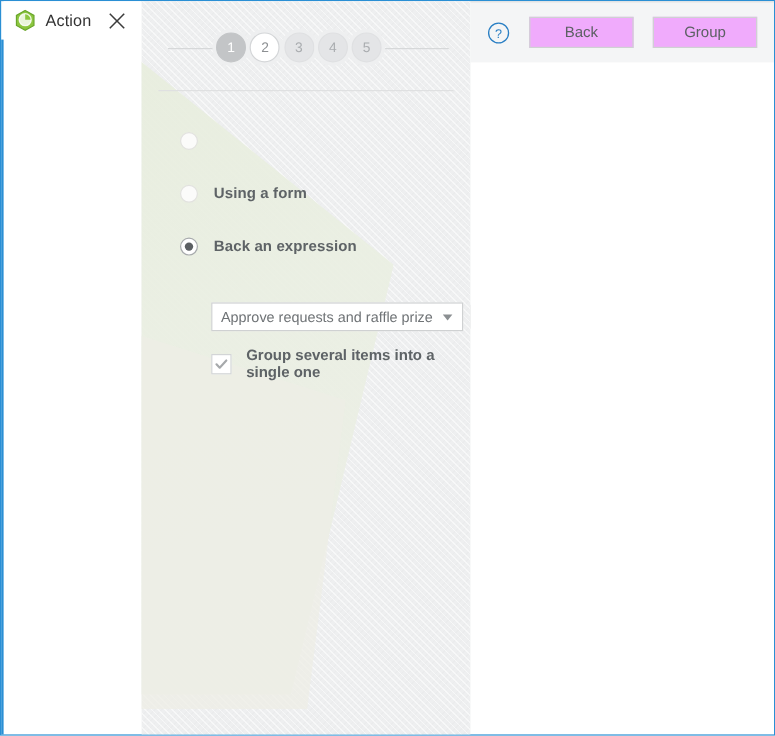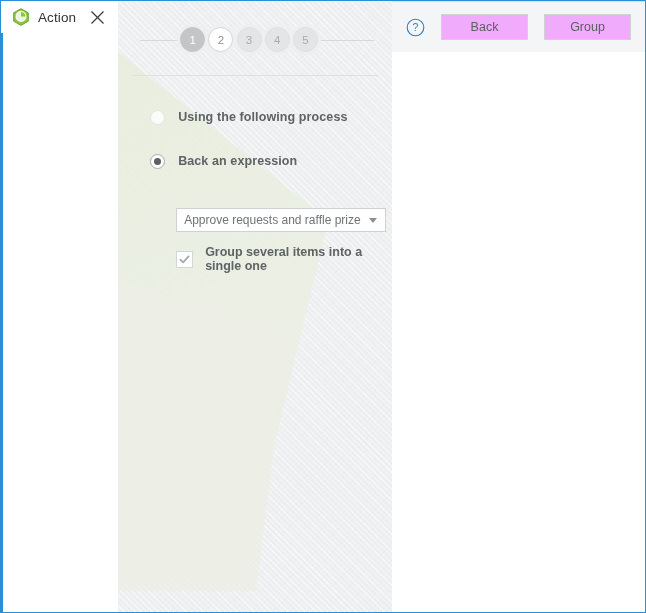--- a/index.html
+++ b/index.html
@@ -399,23 +399,26 @@
           </div>
         </div>
       </div>
 
       <div class="divider"></div>
 
       <div class="radio-group">
 
         <div class="radio-row">
           <span class="radio"></span>
-          <span class="radio-label">Using the following process</span>
-        </div>
-
+        </div>
+
+        <div class="radio-row">
+          <span class="radio"></span>
+          <span class="radio-label">Using a form</span>
+        </div>
 
         <div class="radio-row">
           <span class="radio checked"></span>
           <span class="radio-label">Back an expression</span>
         </div>
 
       </div>
 
       <div class="expr-row">
         <div class="select">

